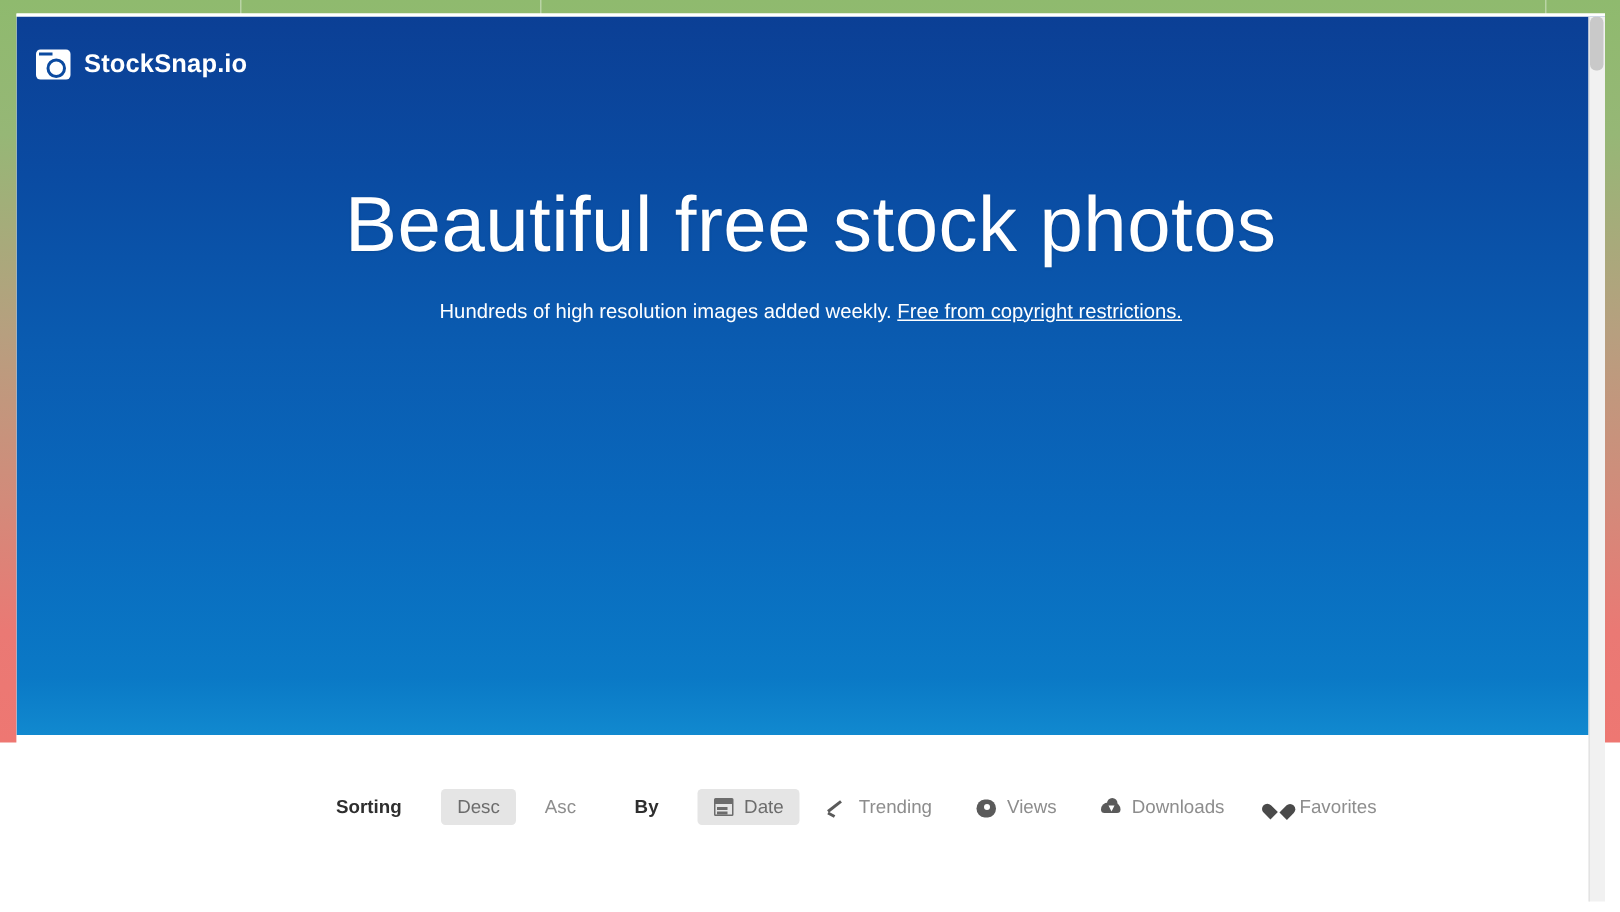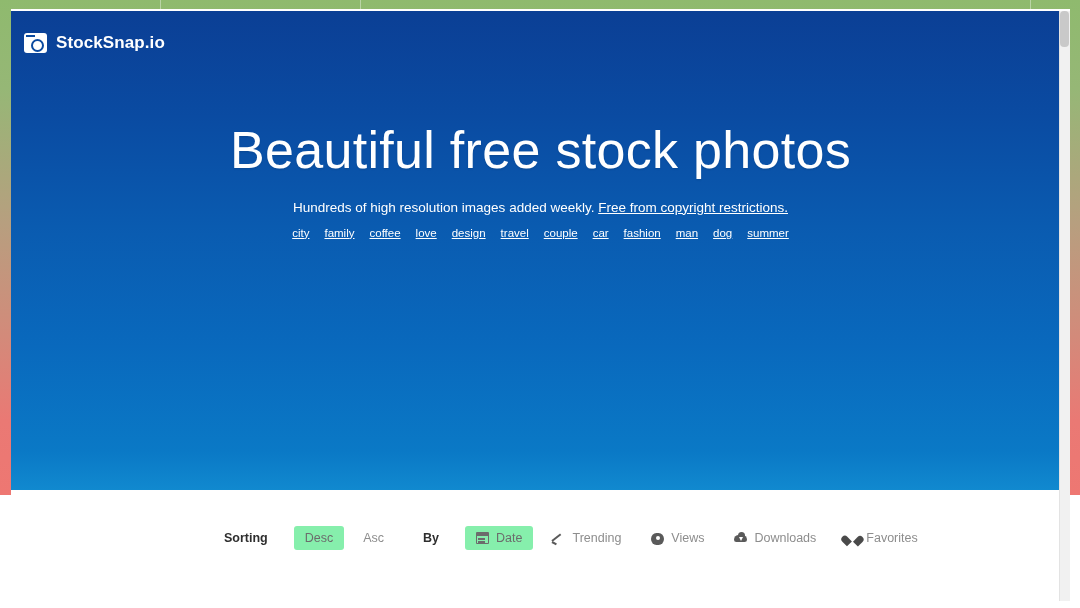--- a/index.html
+++ b/index.html
@@ -292,21 +292,21 @@
     padding: 5px 11px;
     border-radius: 3px;
     cursor: pointer;
     display: inline-flex;
     align-items: center;
     gap: 7px;
     white-space: nowrap;
     margin-right: 8px;
   }
   .sort-opt.active {
-    background: #86efac;
+    background: #e5e5e5;
     color: #6c6c6c;
   }
   .sort-opt.gap-after { margin-right: 28px; }
   .sort-opt .sico {
     display: inline-block;
     width: 13px; height: 12px;
     position: relative;
     flex: 0 0 auto;
   }
 
@@ -437,34 +437,20 @@
 
         <h1 id="headline">Beautiful free stock photos</h1>
 
         <div id="subhead">
           <span>Hundreds of high resolution images added weekly. </span><span id="subhead-link">Free from copyright restrictions.</span>
         </div>
 
 
 
 
-        <div class="tag-row row2">
-          <span class="tag">city</span>
-          <span class="tag">family</span>
-          <span class="tag">coffee</span>
-          <span class="tag">love</span>
-          <span class="tag">design</span>
-          <span class="tag">travel</span>
-          <span class="tag">couple</span>
-          <span class="tag">car</span>
-          <span class="tag">fashion</span>
-          <span class="tag">man</span>
-          <span class="tag">dog</span>
-          <span class="tag">summer</span>
-        </div>
 
 
       </div>
     </div>
 
     <div id="sortbar">
 
       <span class="sort-label">Sorting</span>
 
       <span class="sort-opt active">

